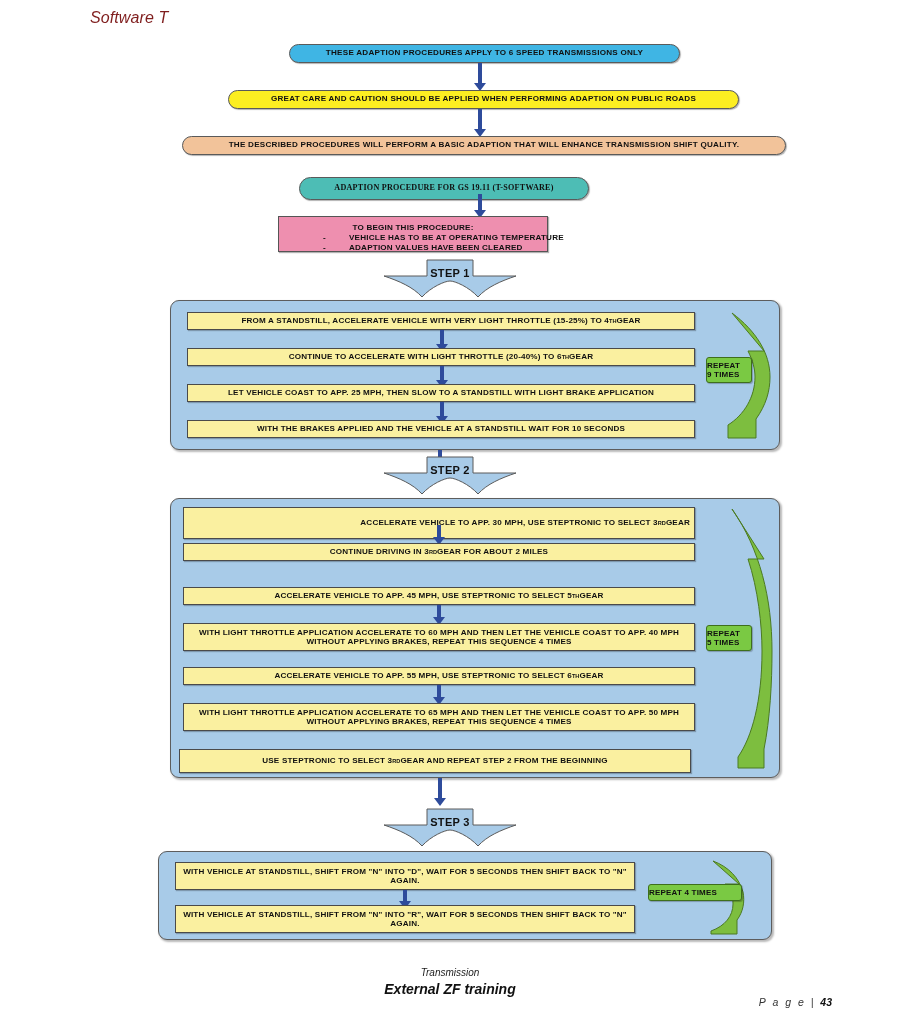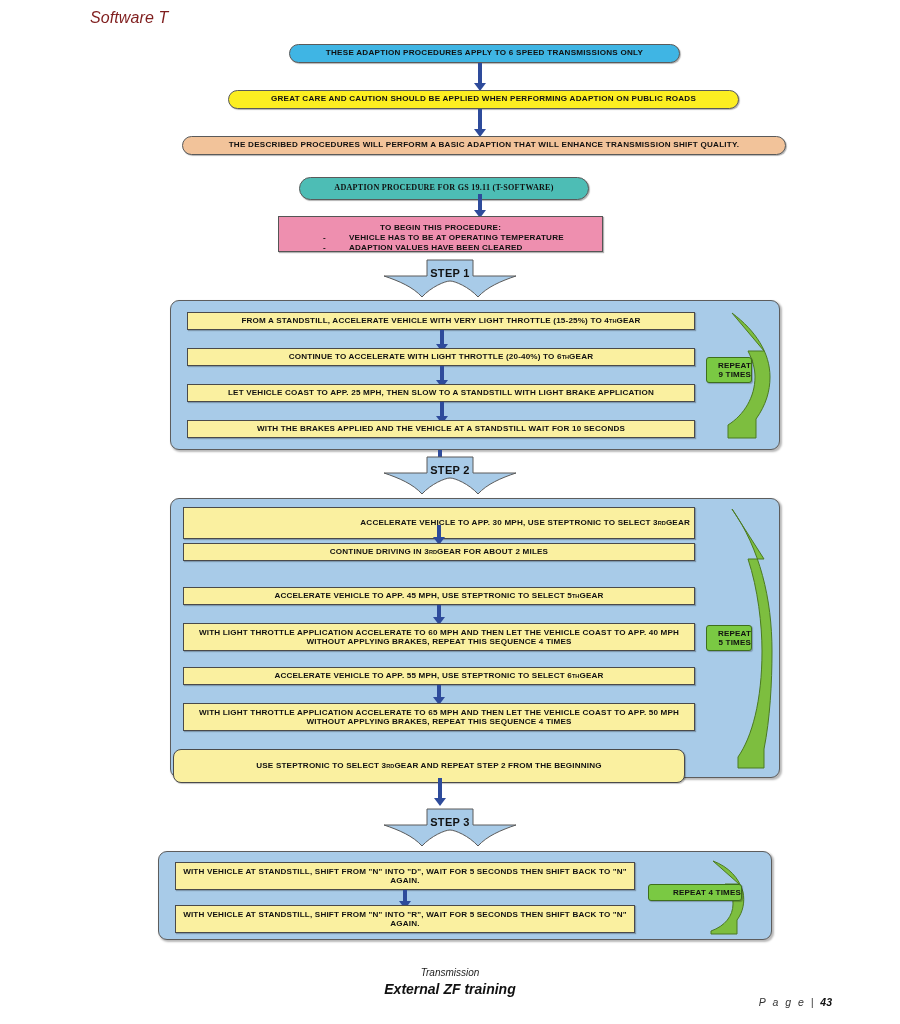--- a/index.html
+++ b/index.html
@@ -83,21 +83,21 @@
   }
   .row sup{font-size:5.6px;vertical-align:super;letter-spacing:0;}
 
   
   .loop{position:absolute;}
   .loop svg{display:block;}
   .badge{
     position:absolute;background:#7AC943;
     border:1px solid #3e6f1c;border-radius:3px;
     box-sizing:border-box;
-    display:flex;align-items:flex-end;justify-content:center;
+    display:flex;align-items:flex-start;justify-content:center;
     flex-direction:column;
     font-size:8px;font-weight:bold;color:#111;letter-spacing:.2px;
     line-height:1.15;text-align:center;
     box-shadow:1px 1px 1px rgba(0,0,0,.25);
   }
 
   
   #footer-line1{
     position:absolute;left:0;right:0;top:967px;text-align:center;
     font-size:10px;font-style:italic;color:#1b1b1b;
@@ -133,21 +133,21 @@
 
 <div class="pill peach" style="left:182px;top:136px;width:604px;height:19px;">THE DESCRIBED PROCEDURES WILL PERFORM A BASIC ADAPTION THAT WILL ENHANCE TRANSMISSION SHIFT QUALITY.</div>
 
 <div class="pill teal" style="left:299px;top:177px;width:290px;height:23px;font-family:Liberation Serif, serif;">ADAPTION PROCEDURE FOR GS 19.11 (T-SOFTWARE)</div>
 
 <div class="conn" style="left:474px;top:194px;height:24px;">
   <div class="shaft" style="height:16px;"></div>
   <div class="head" style="top:16px;"></div>
 </div>
 
-<div class="note-box" style="left:278px;top:216px;width:325px;height:36px;">
+<div class="note-box" style="left:278px;top:216px;width:270px;height:36px;">
   <div class="note-title">TO BEGIN THIS PROCEDURE:</div>
   <div class="note-line">
     <span class="note-dash">-</span>
     <span class="note-txt">VEHICLE HAS TO BE AT OPERATING TEMPERATURE</span>
   </div>
   <div class="note-line">
     <span class="note-dash">-</span>
     <span class="note-txt">ADAPTION VALUES HAVE BEEN CLEARED</span>
   </div>
 </div>
@@ -266,21 +266,21 @@
 
   <div class="conn" style="left:262px;top:186px;height:20px;">
     <div class="shaft" style="height:12px;"></div>
     <div class="head" style="top:12px;"></div>
   </div>
 
   <div class="row" style="left:12px;top:204px;width:512px;height:28px;">
     <span>WITH LIGHT THROTTLE APPLICATION ACCELERATE TO 65 MPH AND THEN LET THE VEHICLE COAST TO APP. 50 MPH WITHOUT APPLYING BRAKES, REPEAT THIS SEQUENCE 4 TIMES</span>
   </div>
 
-  <div class="row" style="left:2px;top:250px;width:512px;height:34px;border-radius:8px;">
+  <div class="row" style="left:8px;top:250px;width:512px;height:24px;">
     <span>USE STEPTRONIC TO SELECT 3</span>
       <sup>RD</sup>
       <span> GEAR AND REPEAT STEP 2 FROM THE BEGINNING</span>
   </div>
 
   <div class="loop" style="left:527px;top:6px;width:78px;height:266px;">
     <svg width="78" height="266" viewBox="0 0 78 266">
       <path d="M40,4 L8,54 L24,54 C14,84 10,120 10,146 C10,196 20,232 34,252
                L34,263 L8,263 L8,244 C2,214 0,178 0,146 C0,94 12,44 40,4 Z" fill="#7DBE3F" stroke="#4b7a22" stroke-width="1" stroke-linejoin="round" transform="translate(74,0) scale(-1,1)"></path>
     </svg>

